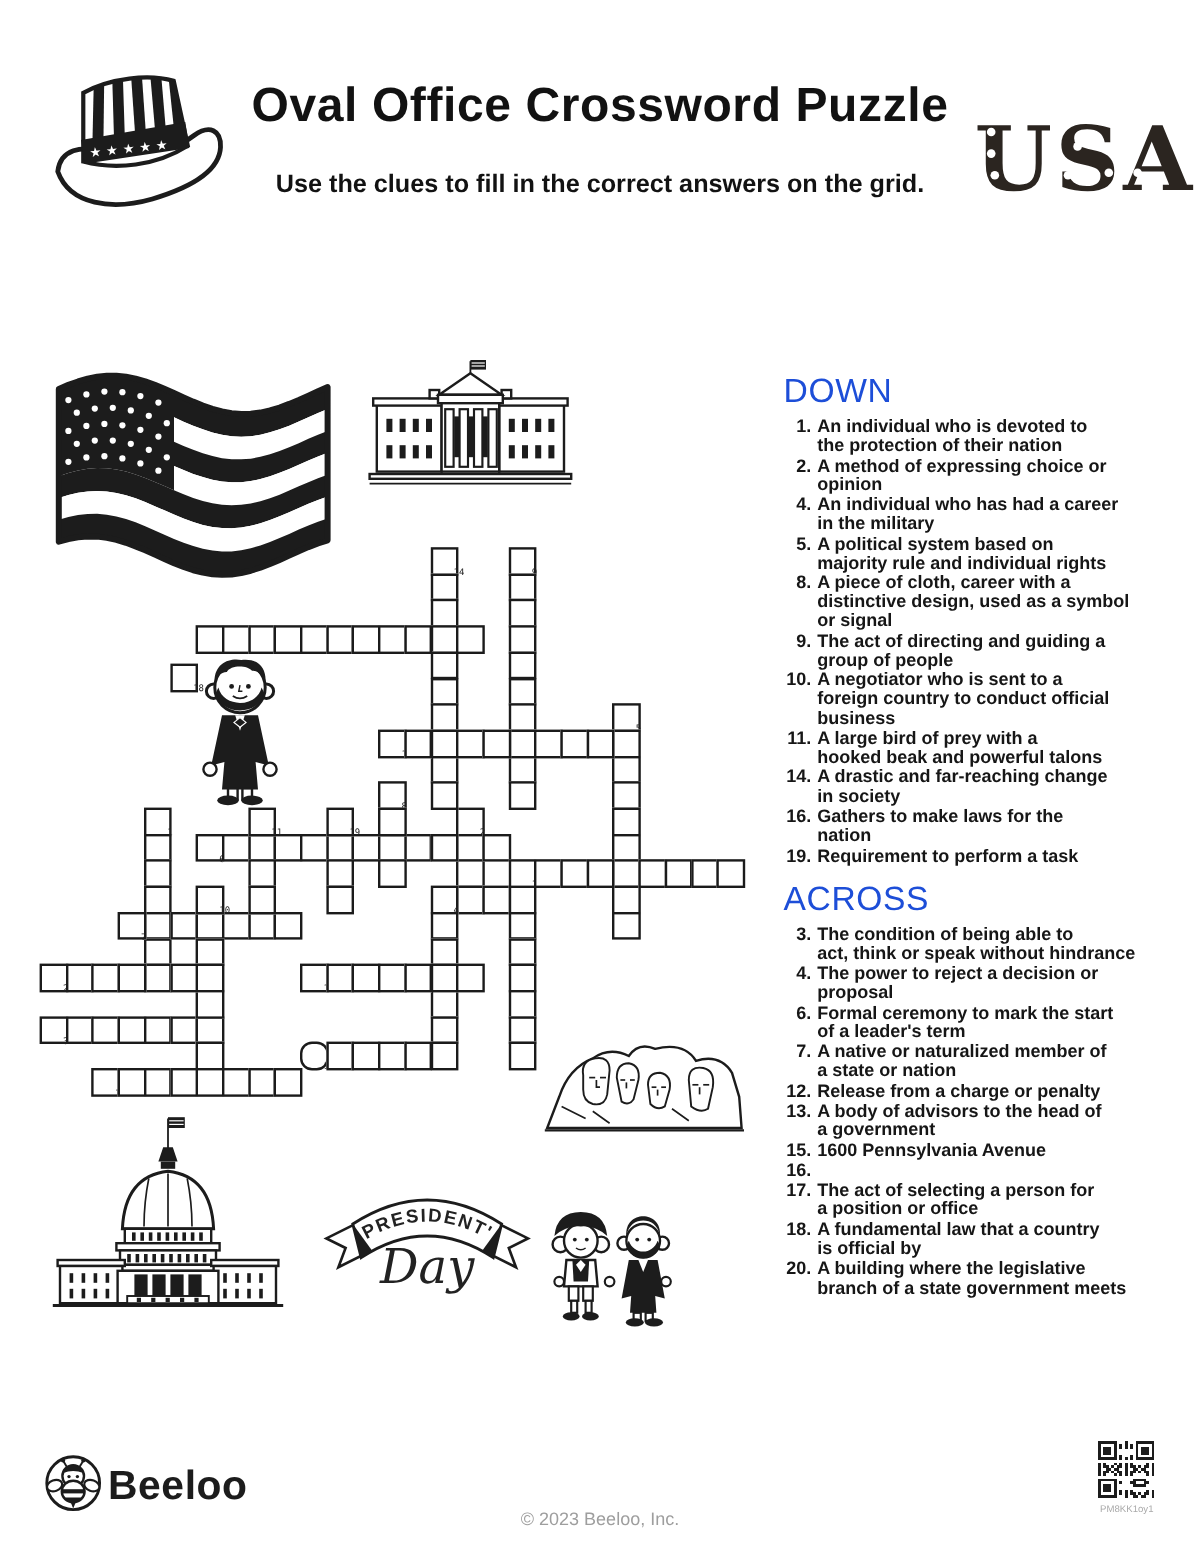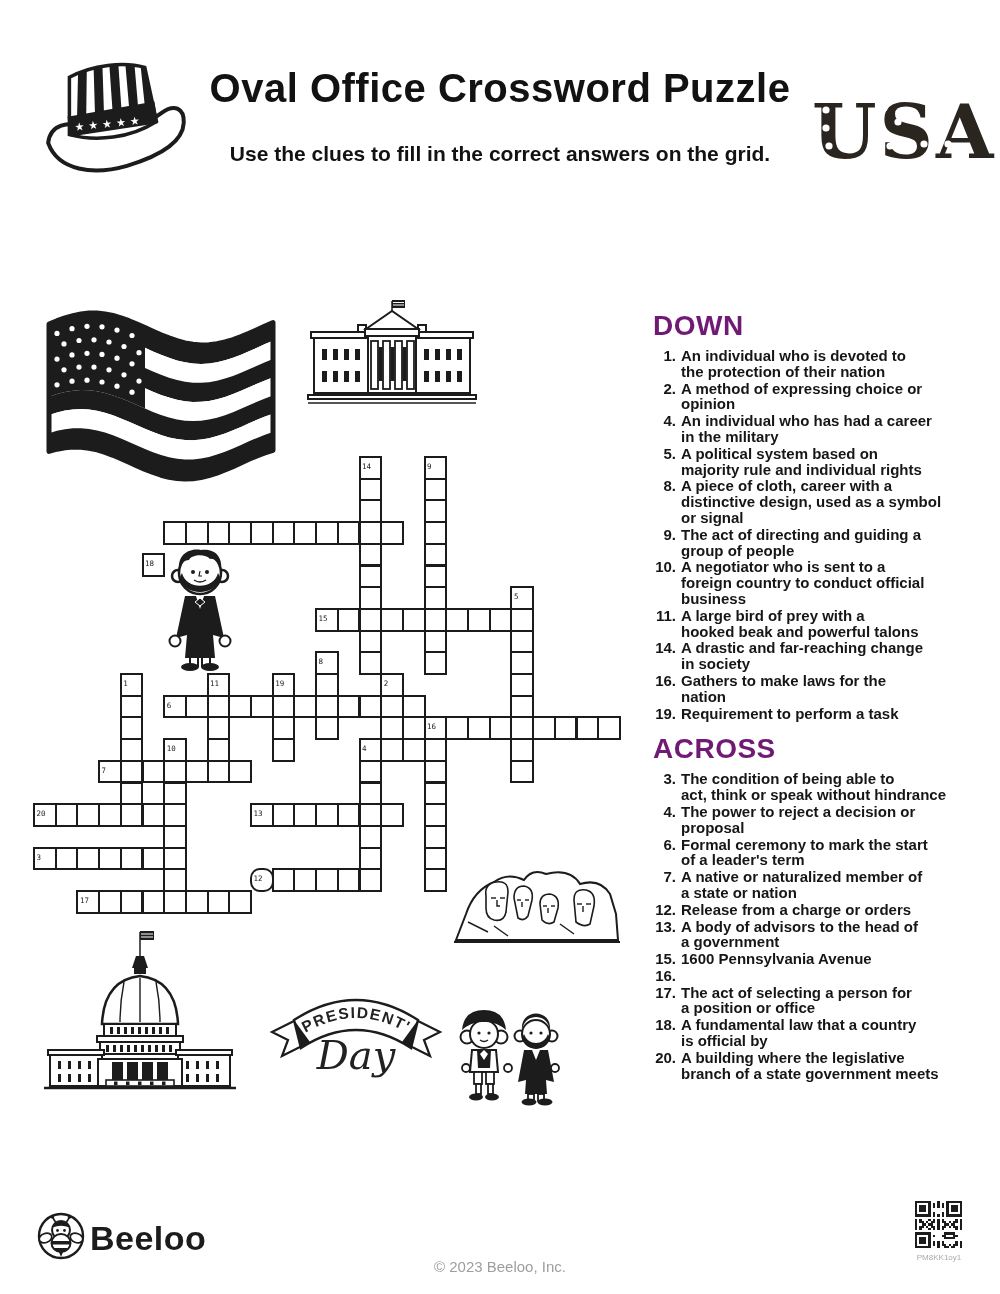--- a/index.html
+++ b/index.html
@@ -7,24 +7,24 @@
         font-family:"Liberation Sans",sans-serif;color:#161616;}
   .abs{position:absolute;}
   
   .title{left:190px;top:66px;width:620px;text-align:center;font-size:40px;font-weight:700;
          letter-spacing:0.5px;white-space:nowrap;color:#121212;}
   .subtitle{left:180px;top:142px;width:640px;text-align:center;font-size:21px;font-weight:700;
             white-space:nowrap;color:#121212;}
   
   #grid .cell{position:absolute;width:23.7px;height:23.7px;box-sizing:border-box;
               border:2px solid #1b1b1b;background:#fff;}
-  #grid .cnum{position:absolute;top:4px;left:1.5px;font:7.5px "DejaVu Sans Mono",monospace;color:#222;}
+  #grid .cnum{position:absolute;top:14px;left:1.5px;font:7.5px "DejaVu Sans Mono",monospace;color:#222;padding-left:16px;}
   
   .clues{left:653px;top:310px;width:347px;}
-  .clues h2{margin:0 0 6px 0;font-size:28px;font-weight:700;letter-spacing:0.5px;color:#701a75;}
+  .clues h2{margin:0 0 6px 0;font-size:28px;font-weight:400;letter-spacing:0.5px;color:#1d4ed8;}
   .clues h2.across{margin-top:12px;}
   .clue{display:flex;align-items:flex-start;margin:0 0 1px 0;}
   .clue .n{min-width:23px;text-align:right;margin-right:5px;font-size:15px;font-weight:700;line-height:15.8px;}
   .clue .t{font-size:15px;font-weight:700;line-height:15.8px;white-space:pre-line;}
   
   .brand{left:90px;top:1219px;font-size:34px;font-weight:700;letter-spacing:0.5px;color:#1c1c1c;}
   .copyright{left:0;top:1258px;width:1000px;text-align:center;font-size:15px;color:#9e9e9e;}
   .qrlabel{left:903px;top:1253px;width:72px;text-align:center;font-size:8px;color:#aaa;}
   svg{display:block;overflow:visible;}
   .ink{stroke:#1c1c1c;fill:#fff;}
@@ -597,21 +597,21 @@
           <div class="t">Formal ceremony to mark the start
 of a leader's term</div>
         </div>
         <div class="clue">
           <span class="n">7.</span>
           <div class="t">A native or naturalized member of
 a state or nation</div>
         </div>
         <div class="clue">
           <span class="n">12.</span>
-          <div class="t">Release from a charge or orders</div>
+          <div class="t">Release from a charge or penalty</div>
         </div>
         <div class="clue">
           <span class="n">13.</span>
           <div class="t">A body of advisors to the head of
 a government</div>
         </div>
         <div class="clue">
           <span class="n">15.</span>
           <div class="t">1600 Pennsylvania Avenue</div>
         </div>

